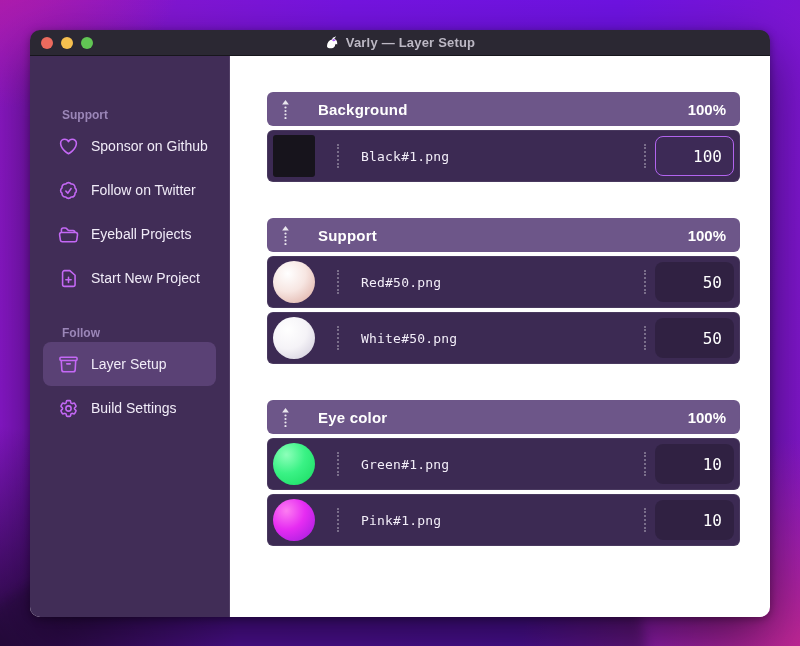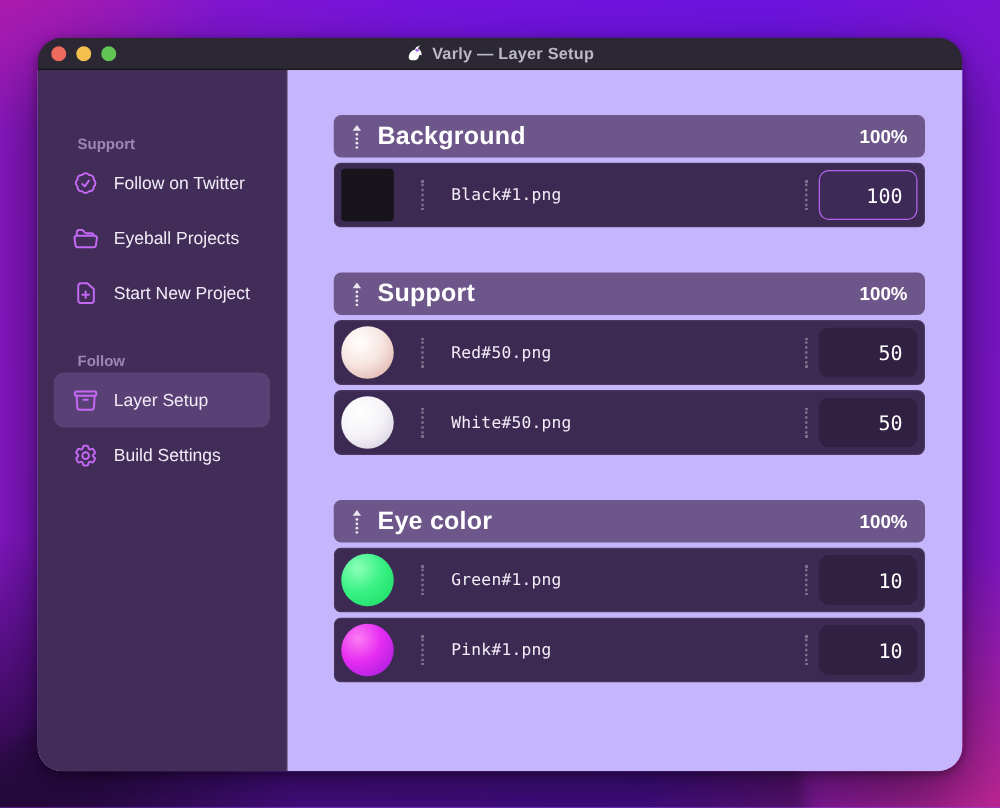--- a/index.html
+++ b/index.html
@@ -15,42 +15,42 @@
     position: relative;
   }
   .swoosh {
     position: absolute; left: -60px; bottom: -120px; width: 700px; height: 260px;
     background: rgba(30,10,48,.38); transform: rotate(-9deg); border-radius: 50% 50% 0 0;
     filter: blur(6px);
   }
 
   .window {
     position: absolute; left: 30px; top: 30px; width: 740px; height: 587px;
-    border-radius: 20px; overflow: hidden;
+    border-radius: 10px; overflow: hidden;
     box-shadow: 0 22px 55px rgba(0,0,0,.55), 0 2px 8px rgba(0,0,0,.35);
     display: flex; flex-direction: column;
   }
 
   
   .titlebar {
     height: 26px; flex: 0 0 26px; background: #2b2833;
     display: flex; align-items: center; justify-content: center;
     position: relative; border-bottom: 1px solid rgba(0,0,0,.45);
   }
   .traffic { position: absolute; left: 11px; top: 0; height: 100%; display: flex; align-items: center; gap: 8px; }
   .light { width: 12px; height: 12px; border-radius: 50%; }
   .light.red { background: #ec6a5e; }
   .light.yellow { background: #f5bf4f; }
   .light.green { background: #61c554; }
   .title-wrap { display: flex; align-items: center; gap: 6px; }
   .title-wrap svg { width: 15px; height: 15px; }
   .title-text { font-size: 13px; font-weight: 700; color: #bcb8c4; letter-spacing: .2px; }
 
   
-  .app-body { flex: 1; display: flex; background: #c4b5fd; min-height: 0; }
+  .app-body { flex: 1; display: flex; background: #ffffff; min-height: 0; }
 
   
   .sidebar {
     width: 200px; flex: 0 0 200px; background: #412d57;
     border-right: 1px solid rgba(255,255,255,.09);
     padding-top: 26px;
   }
   .side-section-label {
     margin: 26px 0 2px 32px; font-size: 12px; font-weight: 700; color: #9b86b8;
   }
@@ -66,21 +66,21 @@
   
   .main { flex: 1; padding: 36px 30px 10px 37px; overflow: hidden; }
   .group { margin-bottom: 36px; }
   .group-header {
     height: 34px; background: #6d5689; border-radius: 6px;
     display: flex; align-items: center; padding: 0 14px;
     color: #ffffff;
   }
   .drag-handle { width: 9px; height: 19px; color: rgba(255,255,255,.85); flex: 0 0 9px; cursor: grab; }
   .drag-handle svg { width: 100%; height: 100%; }
-  .group-name { margin-left: 12px; font-size: 20px; font-weight: 700; letter-spacing: .2px; }
+  .group-name { margin-left: 28px; font-size: 15px; font-weight: 700; letter-spacing: .2px; }
   .group-weight { margin-left: auto; font-size: 15px; font-weight: 700; }
 
   .layer-row {
     margin-top: 4px; height: 52px; background: #3c2a53;
     border: 1px solid rgba(255,255,255,.07); border-radius: 6px;
     display: flex; align-items: center; padding: 0 5px 0 5px;
   }
   .thumb { width: 42px; height: 42px; flex: 0 0 42px; }
   .thumb.square { background: #17141c; border-radius: 3px; }
   .thumb.sphere { border-radius: 50%; }
@@ -127,20 +127,28 @@
       </span>
       <span class="title-text">Varly — Layer Setup</span>
     </div>
   </div>
 
   <div class="app-body">
 
     <div class="sidebar">
 
       <div class="side-section-label">Support</div>
+      <div class="side-item">
+        <span class="sicon">
+          <svg viewBox="0 0 24 24" fill="none" stroke="currentColor" stroke-width="1.8" stroke-linecap="round" stroke-linejoin="round">
+              <path d="M21 8.25c0-2.485-2.099-4.5-4.688-4.5-1.935 0-3.597 1.126-4.312 2.733-.715-1.607-2.377-2.733-4.313-2.733C5.1 3.75 3 5.765 3 8.25c0 7.22 9 12 9 12s9-4.78 9-12z"></path>
+            </svg>
+        </span>
+        <span>Sponsor on Github</span>
+      </div>
       <div class="side-item">
         <span class="sicon">
           <svg viewBox="0 0 24 24" fill="none" stroke="currentColor" stroke-width="1.8" stroke-linecap="round" stroke-linejoin="round">
               <path d="M9 12.75 11.25 15 15 9.75"></path>
               <path d="M21 12c0 1.268-.63 2.39-1.593 3.068a3.745 3.745 0 0 1-1.043 3.296 3.745 3.745 0 0 1-3.296 1.043A3.745 3.745 0 0 1 12 21c-1.268 0-2.39-.63-3.068-1.593a3.746 3.746 0 0 1-3.296-1.043 3.745 3.745 0 0 1-1.043-3.296A3.745 3.745 0 0 1 3 12c0-1.268.63-2.39 1.593-3.068a3.745 3.745 0 0 1 1.043-3.296 3.746 3.746 0 0 1 3.296-1.043A3.746 3.746 0 0 1 12 3c1.268 0 2.39.63 3.068 1.593a3.746 3.746 0 0 1 3.296 1.043 3.746 3.746 0 0 1 1.043 3.296A3.745 3.745 0 0 1 21 12z"></path>
             </svg>
         </span>
         <span>Follow on Twitter</span>
       </div>
 

